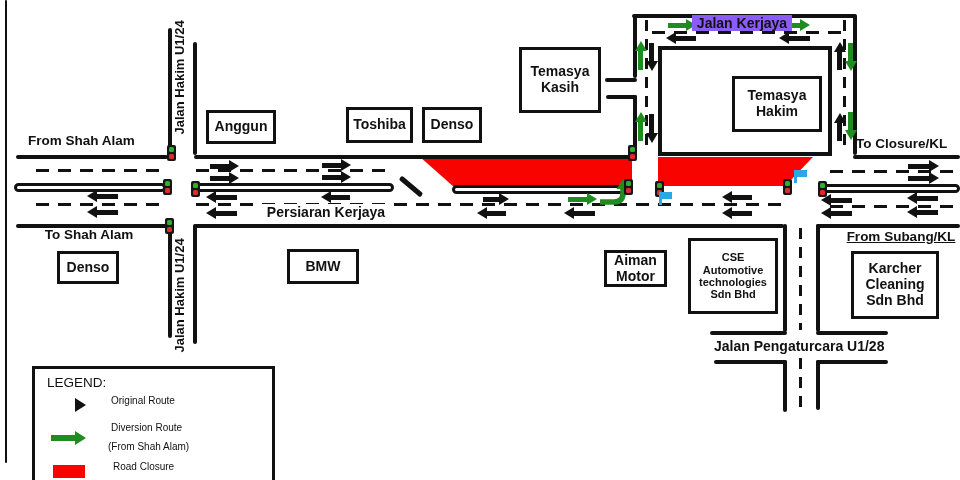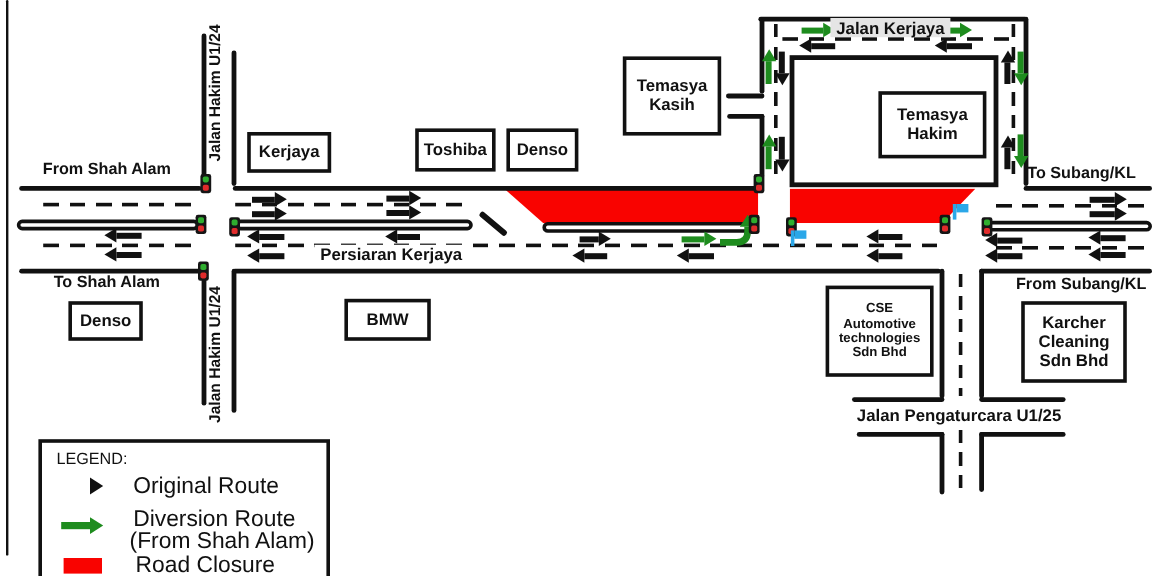--- a/index.html
+++ b/index.html
@@ -47,21 +47,21 @@
   .tl .gn{background:#2fae2f;} .tl .rd{background:#e02b2b;}
   
   .flag{position:absolute;width:3px;height:13px;background:#2ba7e8;z-index:8;}
   .flag::after{content:'';position:absolute;left:3px;top:0;width:10px;height:7px;background:#2ba7e8;}
   .diag{position:absolute;width:28px;height:5px;background:#111;border-radius:2px;
         transform:rotate(40deg);z-index:3;}
   
   #legend{position:absolute;left:32px;top:366px;width:243px;height:130px;
           border:3.5px solid #111;background:#fff;box-sizing:border-box;z-index:9;}
   #legend .ttl{position:absolute;left:12px;top:6px;font-weight:normal;font-size:13.5px;}
-  #legend .itemtxt{position:absolute;font-size:19px;font-weight:500;white-space:nowrap;}
+  #legend .itemtxt{position:absolute;font-size:10px;font-weight:500;white-space:nowrap;}
   #legend .lar{position:absolute;height:6px;width:24px;}
   #legend .lar.ar-r::after{top:-4.5px;border-left:11px solid #111;
       border-top:7.5px solid transparent;border-bottom:7.5px solid transparent;}
   #legend .lar.g.ar-r::after{border-left-color:#1e8c1e;}
   #legend .swatch{position:absolute;left:18px;top:96px;width:32px;height:13px;background:#f90300;}
 </style>
 </head>
 <body>
 
 <div id="map">
@@ -191,54 +191,57 @@
     </div>
   <div class="tl" style="left:818px;top:181px;">
       <i class="gn"></i>
       <i class="rd"></i>
     </div>
 
   <div class="flag" style="left:659px;top:192px;"></div>
   <div class="flag" style="left:794px;top:170px;"></div>
 
   <div class="bbox" style="left:206px;top:110px;width:70px;height:34px;">
-    <span>Kerjaya</span>
+    <span>Anggun</span>
     </div>
   <div class="bbox" style="left:346px;top:107px;width:67px;height:36px;">
     <span>Toshiba</span>
     </div>
   <div class="bbox" style="left:422px;top:107px;width:60px;height:36px;">
     <span>Denso</span>
     </div>
   <div class="bbox" style="left:519px;top:47px;width:82px;height:66px;">
     <span>Temasya Kasih</span>
     </div>
   <div class="bbox" style="left:732px;top:76px;width:90px;height:56px;z-index:7;">
     <span>Temasya Hakim</span>
     </div>
   <div class="bbox" style="left:57px;top:251px;width:62px;height:33px;">
     <span>Denso</span>
     </div>
   <div class="bbox" style="left:287px;top:249px;width:72px;height:35px;">
     <span>BMW</span>
     </div>
+  <div class="bbox" style="left:604px;top:250px;width:63px;height:37px;">
+    <span>Aiman Motor</span>
+    </div>
   <div class="bbox" style="left:688px;top:238px;width:90px;height:76px;font-size:11px;">
     <span>CSE Automotive technologies Sdn Bhd</span>
     </div>
   <div class="bbox" style="left:851px;top:251px;width:88px;height:68px;">
     <span>Karcher Cleaning Sdn Bhd</span>
     </div>
 
-  <div class="lbl" style="left:28px;top:133px;width:122px;text-align:center;">From Shah Alam</div>
+  <div class="lbl" style="left:28px;top:133px;width:122px;">From Shah Alam</div>
   <div class="lbl" style="left:28px;top:227px;width:122px;text-align:center;">To Shah Alam</div>
-  <div class="lbl" style="left:856px;top:136px;width:104px;">To Subang/KL</div>
-  <div class="lbl" style="left:844px;top:229px;width:114px;text-align:center;">From Subang/KL</div>
+  <div class="lbl" style="left:856px;top:136px;width:104px;">To Closure/KL</div>
+  <div class="lbl" style="left:844px;top:229px;width:114px;text-align:center;text-decoration:underline;">From Subang/KL</div>
   <div class="lbl" style="left:262px;top:204px;width:122px;text-align:center;background:#fff;padding:0 3px;font-size:14px;">Persiaran Kerjaya</div>
-  <div class="lbl" style="left:692px;top:15px;width:100px;text-align:center;background:#e5e5e5;font-size:14px;z-index:4;">Jalan Kerjaya</div>
-  <div class="lbl" style="left:714px;top:338px;width:166px;text-align:center;background:#fff;font-size:14px;">Jalan Pengaturcara U1/25</div>
+  <div class="lbl" style="left:692px;top:15px;width:100px;text-align:center;background:#8b5cf6;font-size:14px;z-index:4;">Jalan Kerjaya</div>
+  <div class="lbl" style="left:714px;top:338px;width:166px;text-align:center;background:#fff;font-size:14px;">Jalan Pengaturcara U1/28</div>
   <div class="vlabel" style="left:125px;top:73px;">Jalan Hakim U1/24</div>
   <div class="vlabel" style="left:125px;top:291px;">Jalan Hakim U1/24</div>
 
   <div id="legend">
     <div class="ttl">LEGEND:</div>
     <div class="lar ar-r" style="left:16px;top:33px;"></div>
     <div class="itemtxt" style="left:76px;top:26px;">Original Route</div>
     <div class="lar ar-r g" style="left:16px;top:66px;"></div>
     <div class="itemtxt" style="left:76px;top:53px;">Diversion Route</div>
     <div class="itemtxt" style="left:73px;top:72px;">(From Shah Alam)</div>

